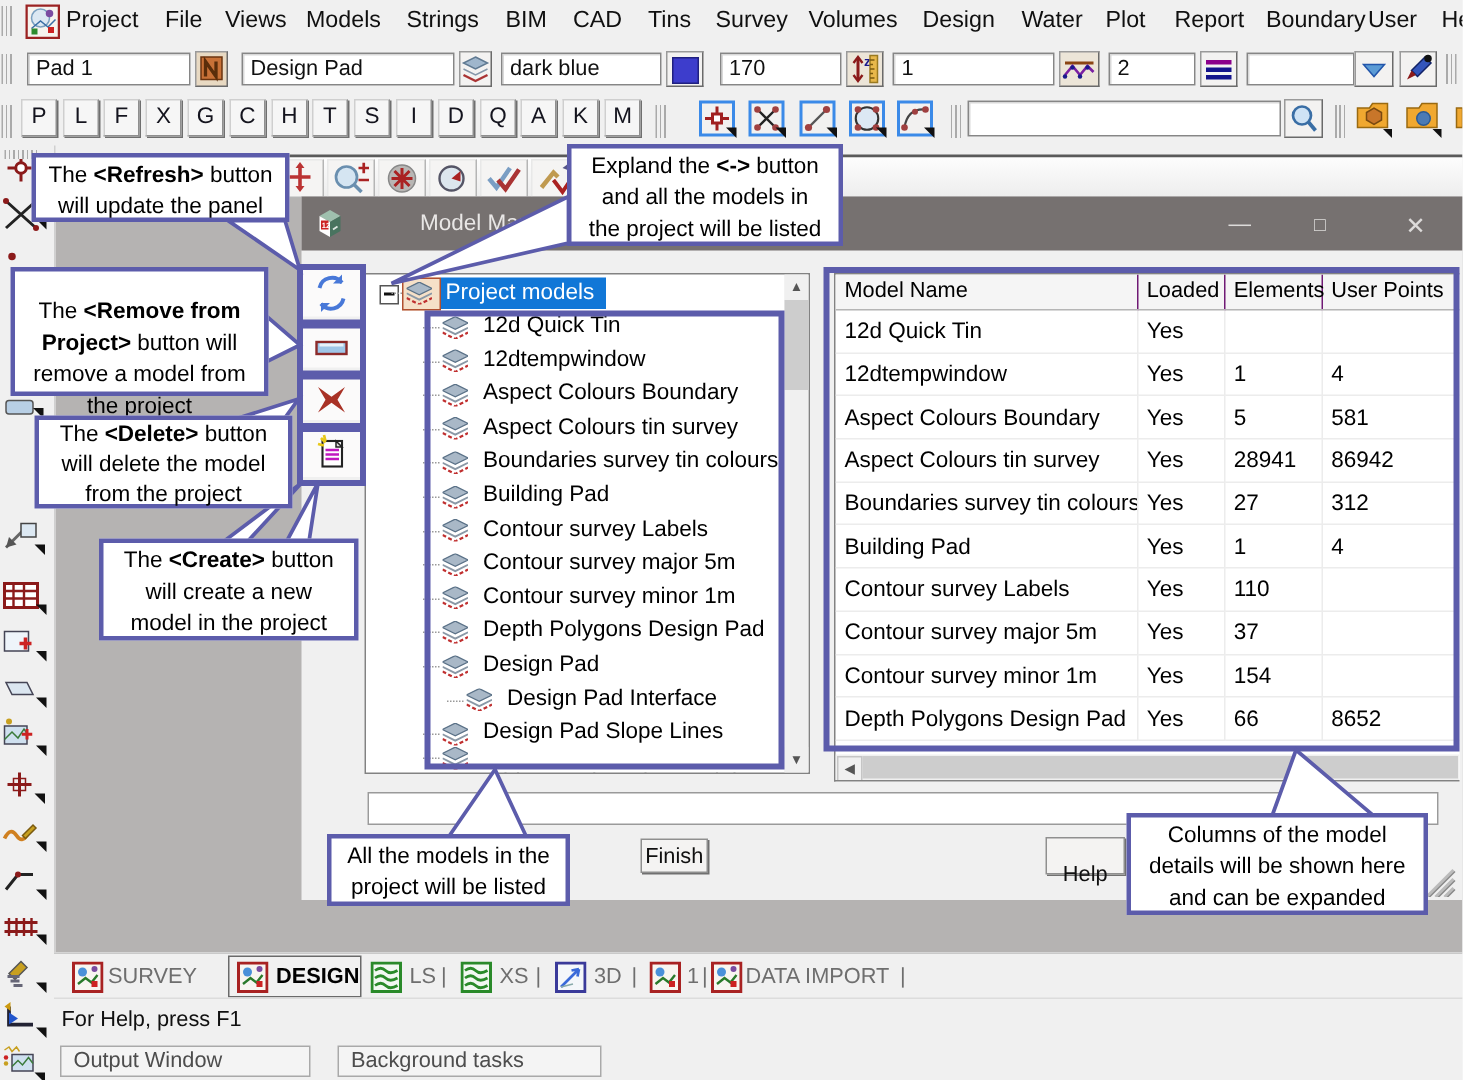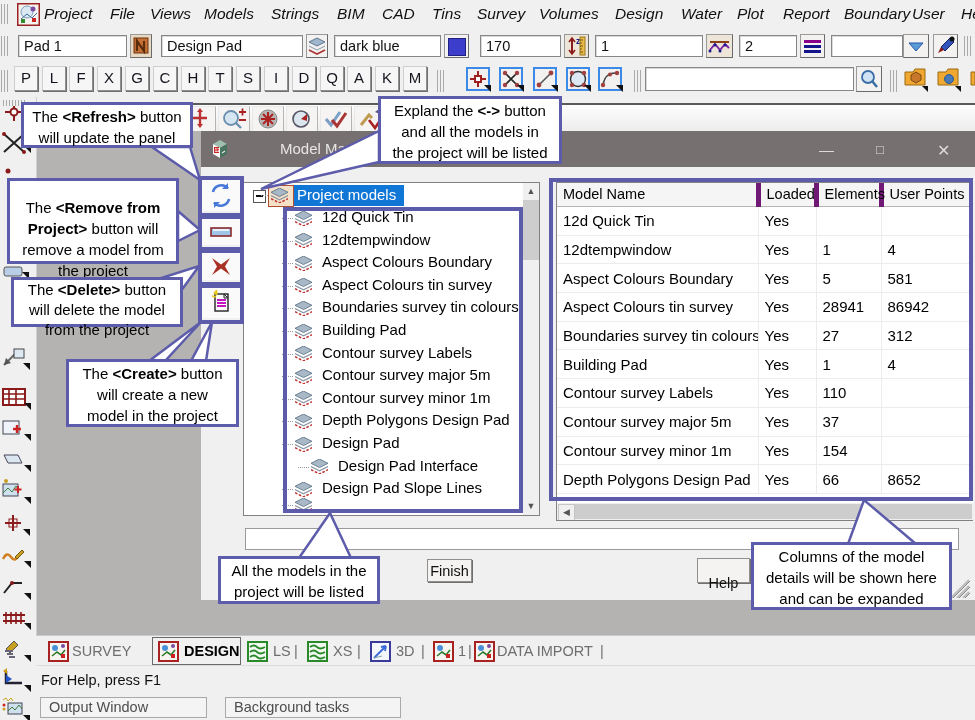--- a/index.html
+++ b/index.html
@@ -1,21 +1,21 @@
 <!DOCTYPE html>
 <html><head>
 <meta charset="utf-8">
 <style>
   html,body{margin:0;padding:0;width:975px;height:720px;overflow:hidden;
     font-family:"Liberation Sans", sans-serif;}
   .abs{position:absolute;}
   #page{position:relative;width:975px;height:720px;background:#f0f0f0;}
   
   #menubar{left:0;top:0;width:975px;height:28px;background:#f0f0f0;}
-  #menubar .mi{position:absolute;top:5px;font-size:15.5px;color:#101010;font-style:italic;}
+  #menubar .mi{position:absolute;top:5px;font-size:15.5px;color:#101010;}
   #row2{left:0;top:28px;width:975px;height:34px;background:#f0f0f0;}
   #row3{left:0;top:62px;width:975px;height:35px;background:#f0f0f0;}
   .inp{position:absolute;background:#fff;border:1px solid #868686;box-shadow:inset 1px 1px 0 #d9d9d9;
        font-size:14.5px;color:#101010;padding:2px 16px 0 5px;box-sizing:border-box;}
   .tbtn{position:absolute;background:#f3f2f1;border:1px solid #9a9a9a;
         border-right-color:#6a6a6a;border-bottom-color:#6a6a6a;box-sizing:border-box;}
   .lbtn{position:absolute;width:24px;height:25px;top:4px;background:#f6f6f6;
         border:1px solid #8f8f8f;border-top-color:#cfcfcf;border-left-color:#cfcfcf;
         box-shadow:1px 1px 0 #6f6f6f; box-sizing:border-box;
         font-size:15px;color:#14141e;text-align:center;line-height:22px;}
@@ -47,21 +47,21 @@
   
   .anno{position:absolute;border:4px solid #5c5cab;box-sizing:border-box;}
   
   .co{position:absolute;background:#fff;border:3px solid #5c5cab;box-sizing:border-box;
       font-size:15px;line-height:21px;color:#000;text-align:center;z-index:30;}
   
   .trow{position:absolute;left:0;height:22px;font-size:15px;color:#000;white-space:nowrap;text-align:center;}
   
   #mtable{border-collapse:collapse;font-size:15px;color:#000;}
   #mtable th{font-weight:normal;text-align:left;background:#f5f5f5;
-     border-right:5px solid #701a75;border-bottom:1px solid #b5b5b5;padding:3px 4px 4px 6px;font-size:14.5px;}
+     border-right:1px solid #701a75;border-bottom:1px solid #b5b5b5;padding:3px 4px 4px 6px;font-size:14.5px;}
   #mtable td{border-right:1px solid #ececec;border-bottom:1px solid #ececec;padding:4px 4px 4px 6px;height:19.7px;white-space:nowrap;overflow:hidden;}
   
   #tabbar{left:36px;top:635px;width:939px;height:30px;background:#f0f0f0;border-top:1px solid #c9c9c9;}
   #statusbar{left:36px;top:665px;width:939px;height:30px;background:#f0f0f0;border-top:1px solid #dcdcdc;
      font-size:14.5px;color:#101010;}
   #bottombar{left:36px;top:695px;width:939px;height:25px;background:#f0f0f0;}
   .btab{position:absolute;top:2px;height:21px;background:#f4f4f4;border:1px solid #a9a9a9;
      font-size:14.5px;color:#4d4d4d;padding:1px 0 0 8px;box-sizing:border-box;}
   .tabtxt{position:absolute;top:7px;font-size:14.5px;color:#6e6e6e;}
   svg{display:block;}
@@ -731,18 +731,18 @@
     <polygon points="158,279 181,291 199,266"></polygon>
     <polygon points="149,361 165,361 201,322"></polygon>
     <polygon points="191,361 206,361 212,322"></polygon>
     <polygon points="299,558 351,558 330,513"></polygon>
     <polygon points="848,544 916,544 864,500"></polygon>
   </svg>
   <div id="callouts">
     <div class="co" style="left:21px;top:102px;width:172px;height:46px;padding-top:1px;">The <b>&lt;Refresh&gt;</b> button<br>will update the panel</div>
     <div class="co" style="left:378px;top:96px;width:184px;height:68px;padding-top:1px;">Expland the <b>&lt;-&gt;</b> button<br>and all the models in<br>the project will be listed</div>
     <div class="co" style="left:7px;top:178px;width:172px;height:86px;padding-top:16px;">The <b>&lt;Remove from</b><br><b>Project&gt;</b> button will<br>remove a model from<br>the project</div>
-    <div class="co" style="left:11px;top:277px;width:172px;height:50px;padding-top:0;line-height:20px;">The <b>&lt;Delete&gt;</b> button<br>will delete the model<br>from the project</div>
+    <div class="co" style="left:23px;top:277px;width:172px;height:62px;padding-top:0;line-height:20px;">The <b>&lt;Delete&gt;</b> button<br>will delete the model<br>from the project</div>
     <div class="co" style="left:66px;top:359px;width:173px;height:68px;padding-top:1px;">The <b>&lt;Create&gt;</b> button<br>will create a new<br>model in the project</div>
     <div class="co" style="left:218px;top:556px;width:162px;height:48px;padding-top:1px;">All the models in the<br>project will be listed</div>
     <div class="co" style="left:751px;top:542px;width:201px;height:68px;padding-top:1px;">Columns of the model<br>details will be shown here<br>and can be expanded</div>
   </div>
 </div>
 
 </body></html>

